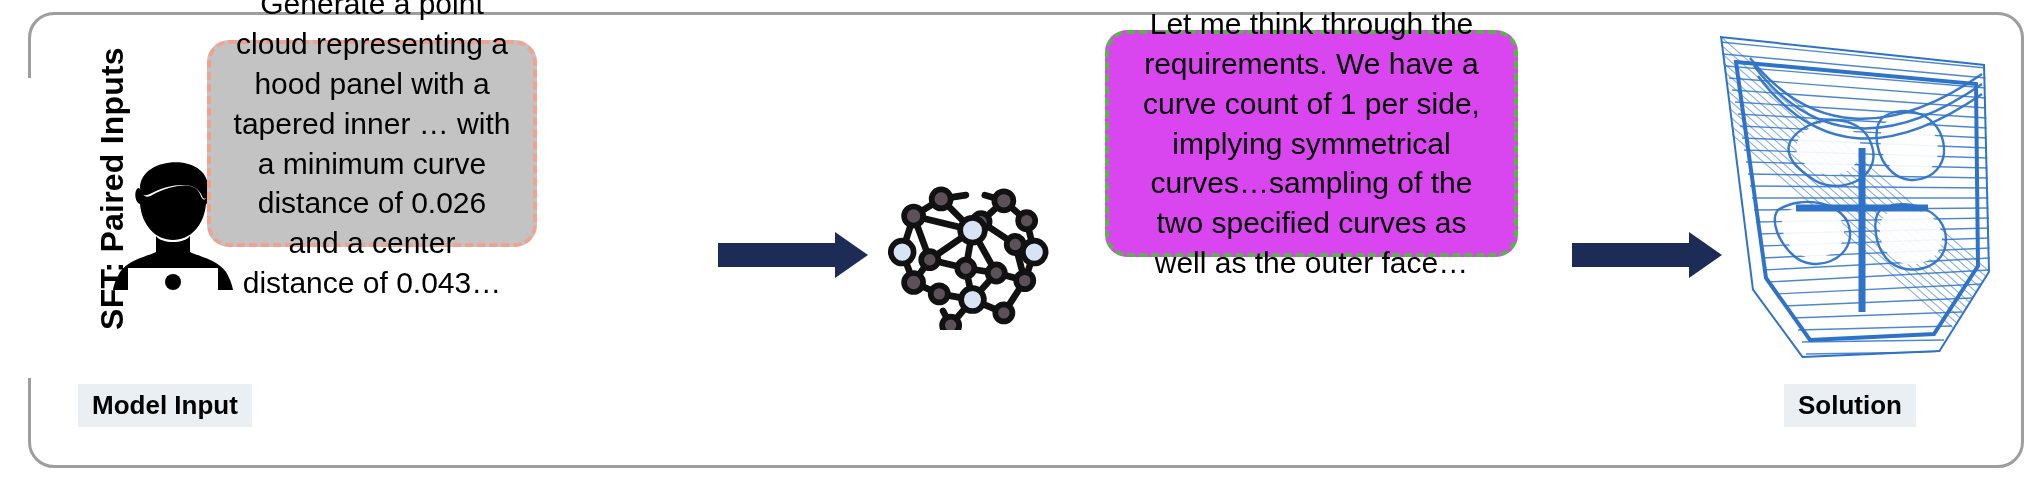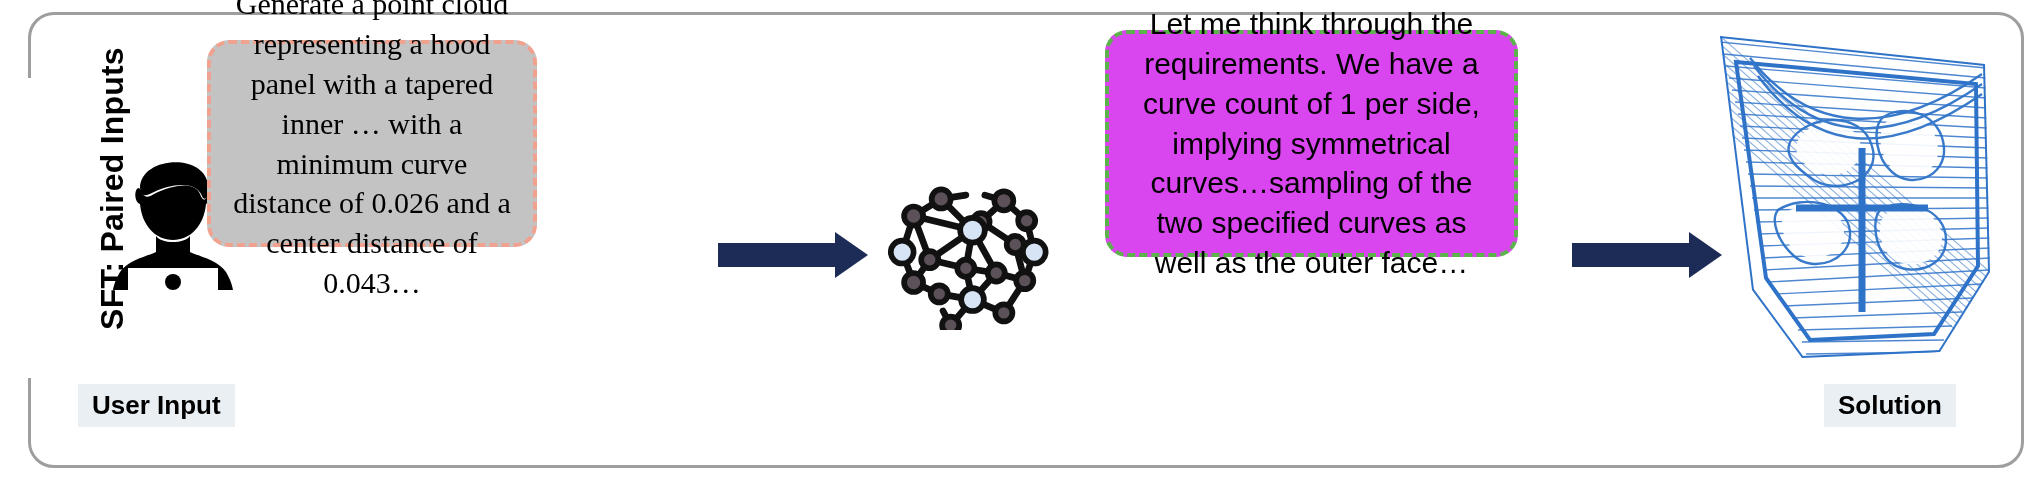--- a/index.html
+++ b/index.html
@@ -97,21 +97,20 @@
     line-height: 1.33;
     color: #000000;
   }
   .textbox.prompt {
     left: 207px;
     top: 40px;
     width: 330px;
     height: 207px;
     background: #c3c3c3;
     border: 4px dashed #f0a28f;
-    font-family: Liberation Serif, serif;
   }
   .textbox.reasoning {
     left: 1105px;
     top: 30px;
     width: 413px;
     height: 227px;
     background: #d946ef;
     border: 4px dashed #5cb24b;
   }
 
@@ -148,21 +147,21 @@
     position: absolute;
     background: #e9eff3;
     font-size: 26px;
     font-weight: bold;
     color: #000000;
     padding: 6px 14px;
     white-space: nowrap;
   }
   .caption-user  { left: 78px;  top: 384px; }
   .caption-model { left: 880px; top: 384px; }
-  .caption-sol   { left: 1824px;top: 384px; }
+  .caption-sol   { left: 1784px;top: 384px; }
 </style>
 </head>
 <body>
 
 <div id="page">
 
   <div class="outer-frame"></div>
   <div class="label-mask"></div>
   <div class="row-label">SFT: Paired Inputs</div>
 
@@ -179,21 +178,21 @@
                C86 104, 64 104, 58 96 Z" fill="#000"></path>
 
       <path d="M62 106 C66 118, 84 118, 88 106 C84 114, 66 114, 62 106 Z" fill="#000"></path>
 
       <circle cx="75" cy="142" r="8" fill="#000"></circle>
     </svg>
   </div>
 
   <div class="textbox prompt">Generate a point cloud representing a hood panel with a tapered inner … with a minimum curve distance of 0.026 and a center distance of 0.043…</div>
 
-  <div class="caption caption-user">User Input</div>
+  <div class="caption caption-user">Model Input</div>
 
   <div class="arrow arrow-1">
     <div class="shaft"></div>
     <div class="head"></div>
   </div>
 
   <div class="brain-icon">
     <svg viewBox="0 0 190 160" width="185" height="152" aria-hidden="true">
       <g stroke="#111" stroke-width="7" fill="none" stroke-linecap="round">
         <path d="M62 22 L33 40"></path>

